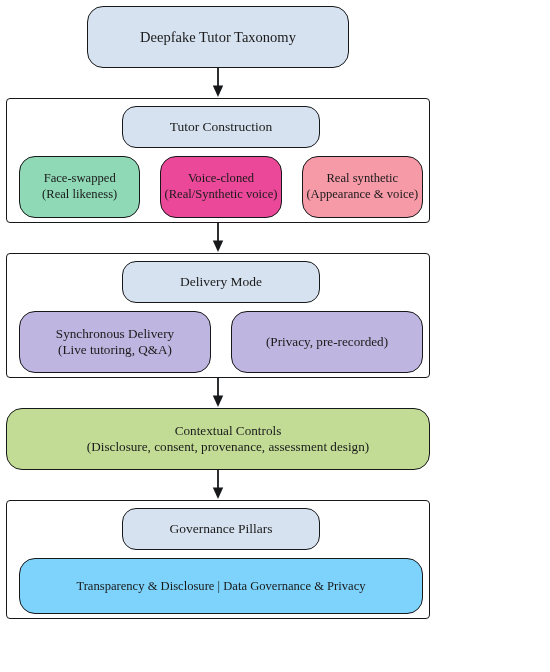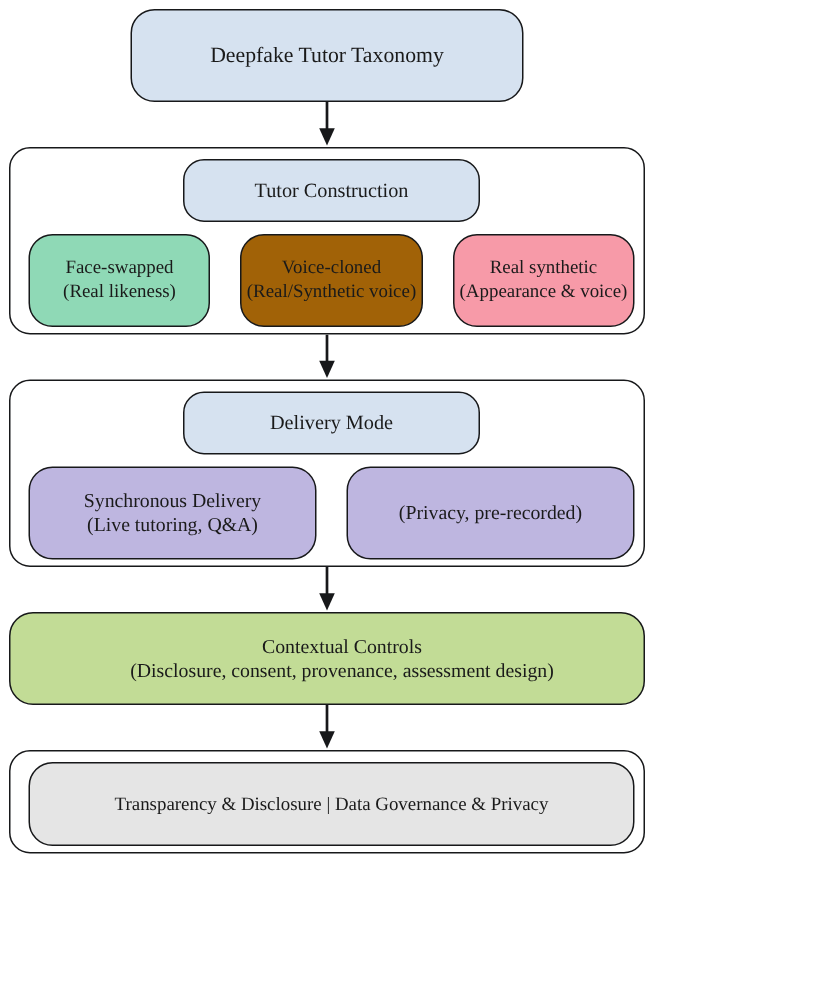--- a/index.html
+++ b/index.html
@@ -64,21 +64,21 @@
     justify-content: center;
     align-items: center;
   }
   .arrow svg { display: block; }
 
   
   .group {
     box-sizing: border-box;
     margin: 0 6px;
     border: 1.6px solid #17181a;
-    border-radius: 14px;
+    border-radius: 4px;
     background: #ffffff;
     padding: 7px 6px 4px 12px;
     display: flex;
     flex-direction: column;
     align-items: center;
   }
 
   .group-title {
     width: 198px;
     height: 42px;
@@ -146,21 +146,21 @@
 
   <div class="group">
     <div class="node group-title">
       <span class="line1">Tutor Construction</span>
     </div>
     <div class="group-children">
       <div class="node child" style="background:#8fd9b6">
         <span class="line1">Face-swapped</span>
         <span class="line2">(Real likeness)</span>
       </div>
-      <div class="node child" style="background:#a16207">
+      <div class="node child" style="background:#ec4899">
         <span class="line1">Voice-cloned</span>
         <span class="line2">(Real/Synthetic voice)</span>
       </div>
       <div class="node child" style="background:#f79aa8">
         <span class="line1">Real synthetic</span>
         <span class="line2">(Appearance &amp; voice)</span>
       </div>
     </div>
   </div>
 
@@ -199,18 +199,21 @@
   </div>
 
   <div class="arrow">
     <svg width="16" height="30" viewBox="0 0 16 30">
       <line x1="8" y1="0" x2="8" y2="20" stroke="#17181a" stroke-width="1.8"></line>
       <polygon points="8,29 2.8,17.5 13.2,17.5" fill="#17181a"></polygon>
     </svg>
   </div>
 
   <div class="group">
-    <div class="node pillar-band" style="background:#e5e5e5">
+    <div class="node group-title">
+      <span class="line1">Governance Pillars</span>
+    </div>
+    <div class="node pillar-band" style="background:#7dd3fc">
       <span class="line1">Transparency &amp; Disclosure | Data Governance &amp; Privacy</span>
     </div>
   </div>
 
 </div>
 
 </body></html>

